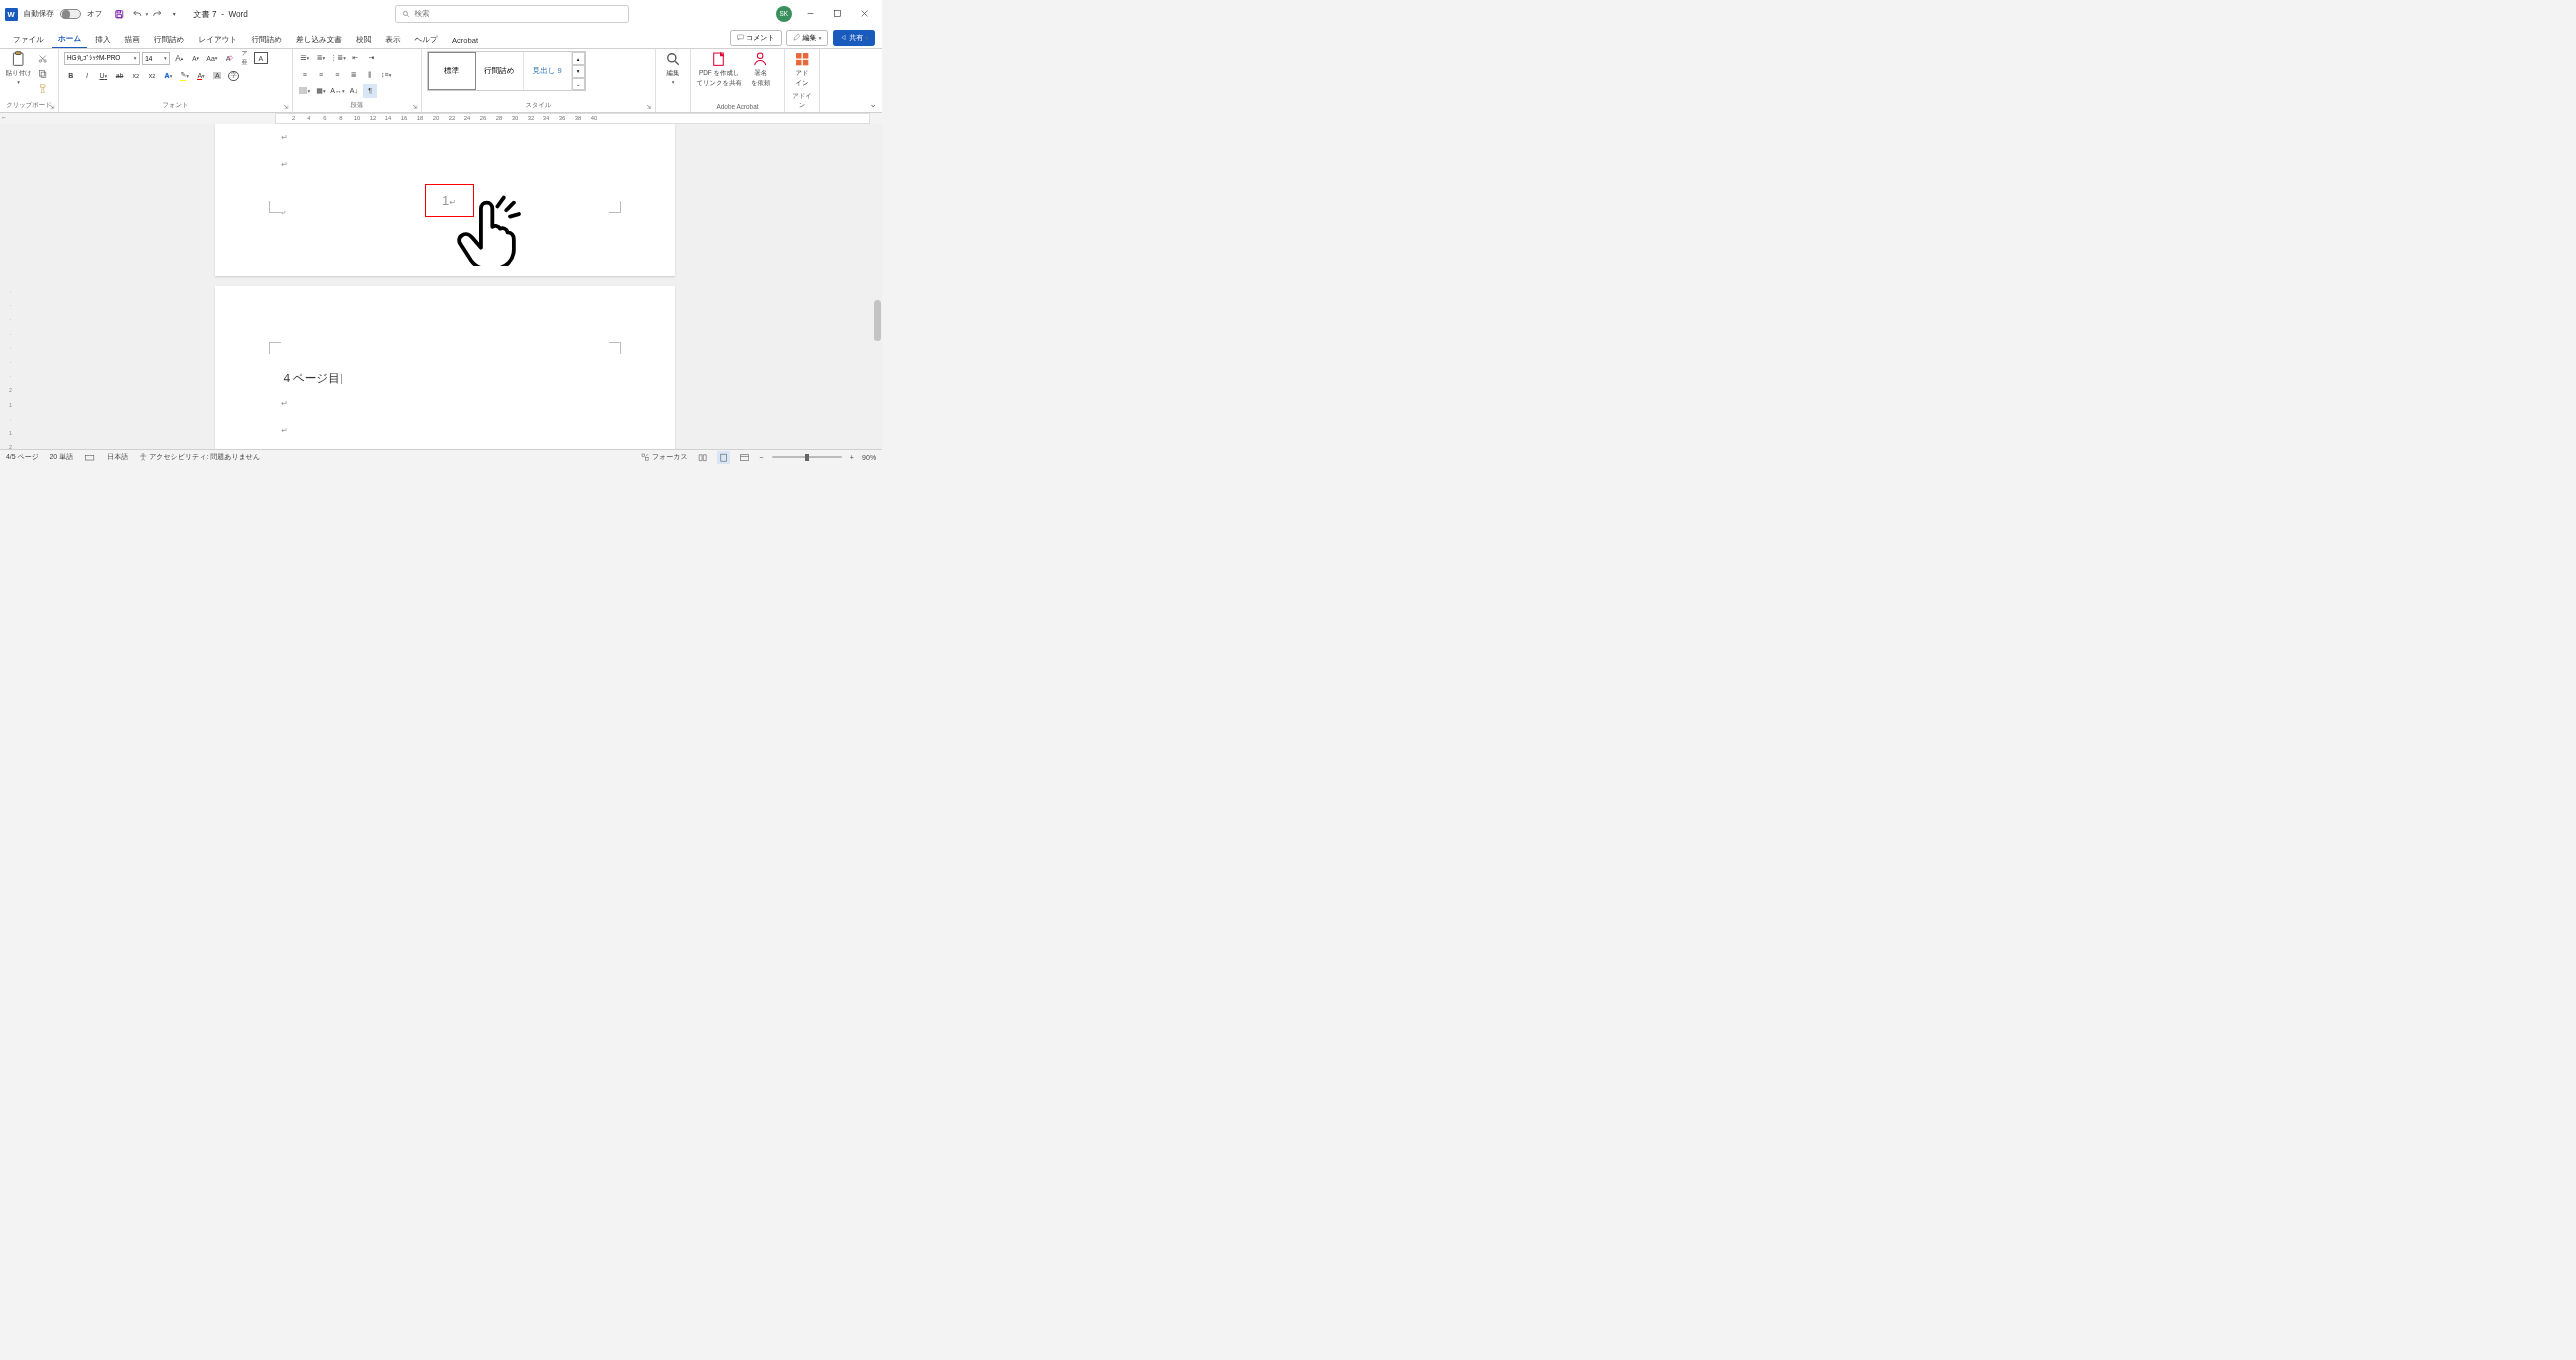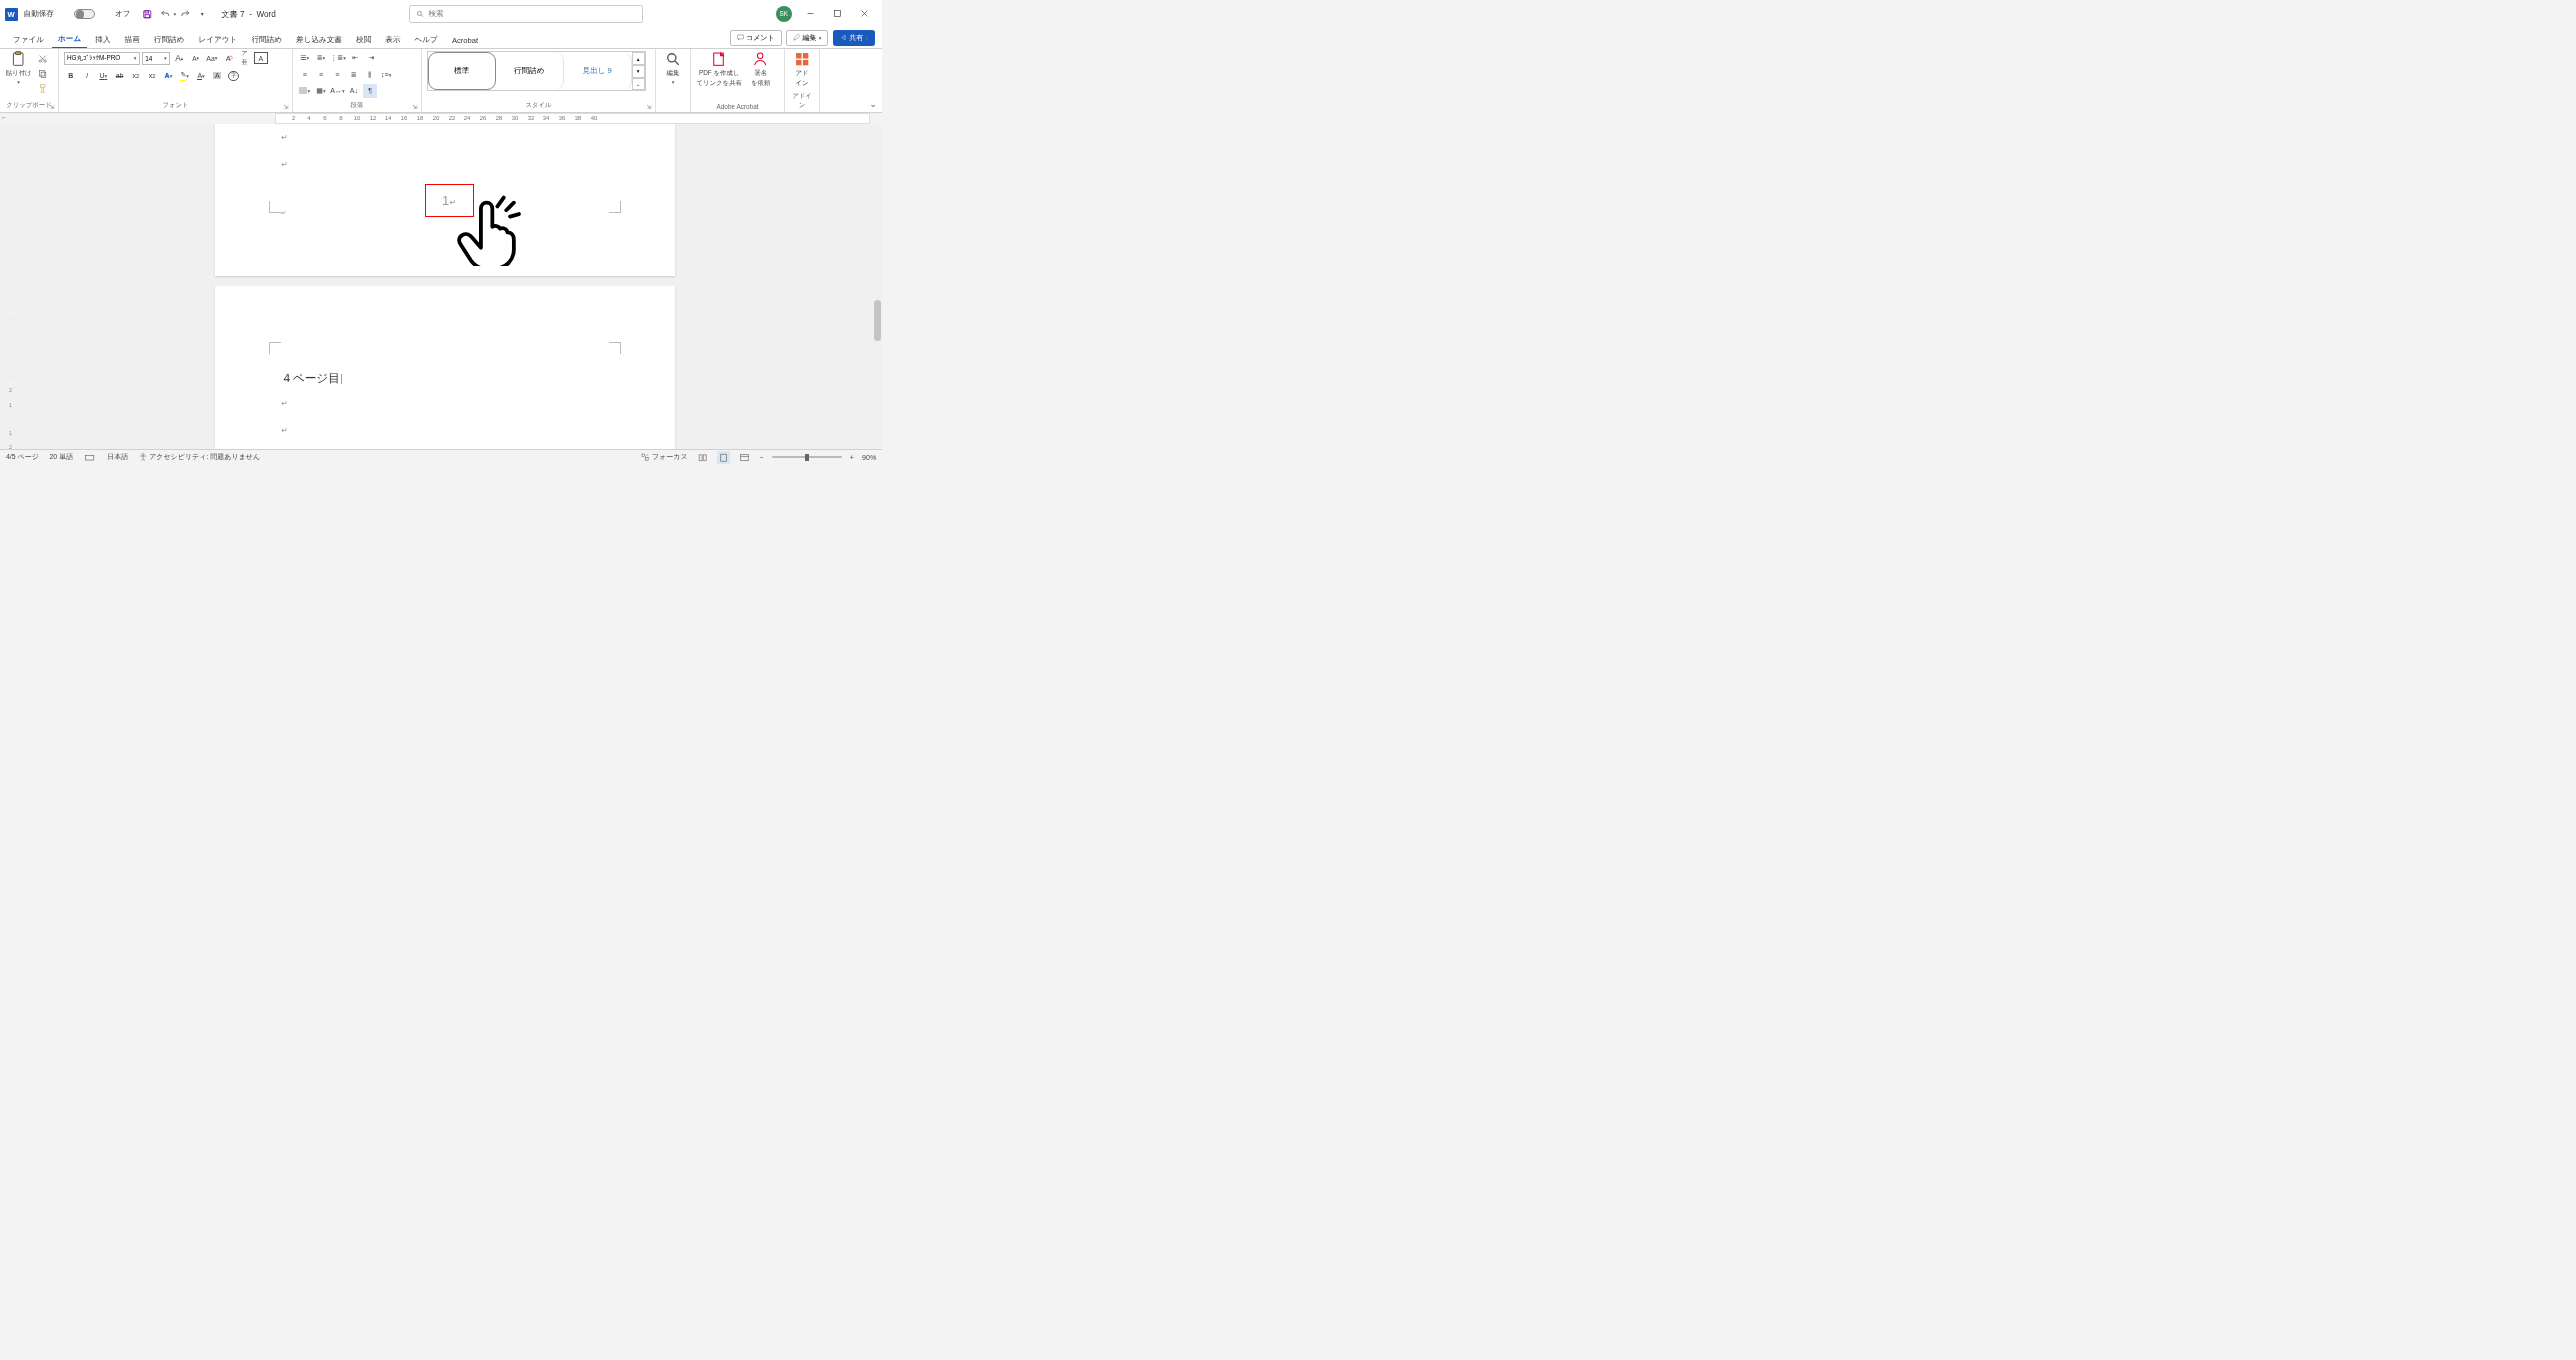--- a/index.html
+++ b/index.html
@@ -1,21 +1,21 @@
 <!DOCTYPE html>
 <html style="font-size:9.4px"><head>
 <meta charset="utf-8">
 <style>
   * { margin: 0; padding: 0; box-sizing: border-box; font-family: "Yu Gothic UI", "Segoe UI", sans-serif; }
   body { background: #f3f3f3; width: 882px; height: 465px; overflow: hidden; position: relative; }
 
   
   .titlebar { height: 28px; background: #fff; display: flex; align-items: center; padding: 0 4.7px; font-size: 7.6px; color: #333; }
   .word-icon { width: 13px; height: 13px; background: #185abd; color: #fff; display:flex; align-items:center; justify-content:center; font-weight:bold; font-size:7.6px; border-radius:1.2px; margin-right:5.9px;}
-  .autosave { display:flex; align-items:flex-end; gap:20px; margin-right:8.2px;}
+  .autosave { display:flex; align-items:flex-end; gap:6px; margin-right:8.2px;}
   .toggle { width:21px; height:10.5px; border:0.6px solid #888; border-radius:5.9px; position:relative; background:#eee;}
   .toggle::after{content:"";position:absolute;left:0.6px;top:0.6px;width:8.2px;height:8.2px;border-radius:50%;background:#888;}
   .qat-btn { width:15px; height:15px; display:flex; align-items:center; justify-content:center; color:#555; margin:0 1.2px;}
   .qat-btn svg{width:10.5px;height:10.5px;}
   .doc-title { margin-left: 10.5px; font-size:8.2px;}
   .searchbox { margin-left:auto; width:234px; height:17.6px; border:0.6px solid #ccc; border-radius:2.3px; display:flex; align-items:center; padding:0 5.9px; color:#777; gap:4.7px;}
   .searchbox svg{width:8.2px;height:8.2px;}
   .title-right { margin-left:auto; display:flex; align-items:center; gap:10.5px; padding-right:4.7px;}
   .avatar { width:16.4px;height:16.4px;border-radius:50%;background:#3a8f5d;color:#fff;display:flex;align-items:center;justify-content:center;font-size:6.4px;}
   .win-btn {width:16.4px;height:16.4px;display:flex;align-items:center;justify-content:center;color:#222;}
@@ -41,21 +41,21 @@
   .rbtn svg{width:9.4px;height:9.4px;}
   .bigbtn { width:28px; display:flex; flex-direction:column; align-items:center; gap:1.2px; font-size:6.4px; color:#444;}
   .bigbtn svg{width:16.4px;height:16.4px;}
   .row { display:flex; gap:2.3px; align-items:center;}
   .fontname { width:76px; height:13px; border:0.6px solid #bbb; font-size:6.4px; padding:0 2.3px; display:flex; align-items:center; justify-content:space-between;}
   .fontsize { width:28px; height:13px; border:0.6px solid #bbb; font-size:6.4px; padding:0 2.3px; display:flex; align-items:center; justify-content:space-between;}
   .caret{font-size:5.3px;color:#666;}
   .swatch-under{border-bottom:1.8px solid; padding-bottom:0.6px;}
 
   .styles-gallery { display:flex; border:0.6px solid #ccc; height:40px;}
-  .style-item{ width:68px; display:flex; align-items:center; justify-content:center; font-size:7.6px; border-right:0.6px solid #e5e5e5;border-radius:9px;}
+  .style-item{ width:48px; display:flex; align-items:center; justify-content:center; font-size:7.6px; border-right:0.6px solid #e5e5e5;}
   .style-item.sel{ border:0.6px solid #888;}
   .styles-scroll{ width:13px; display:flex; flex-direction:column;}
   .styles-scroll div{flex:1;border:0.6px solid #ccc;display:flex;align-items:center;justify-content:center;font-size:5.3px;}
 
   .ribbon-collapse{ margin-left:auto; width:17.6px; display:flex; align-items:flex-end; justify-content:center; padding-bottom:3.5px; color:#666;}
 
   
   .ruler-area{ height:10.5px; background:#f3f3f3; position:relative; font-size:5.9px; color:#777;}
   .ruler{ position:absolute; left:275px; right:11.7px; top:0; height:10.5px; background:#fff; border:0.6px solid #ddd;}
   .ruler span{position:absolute; top:1.2px; transform:translateX(-50%);}

